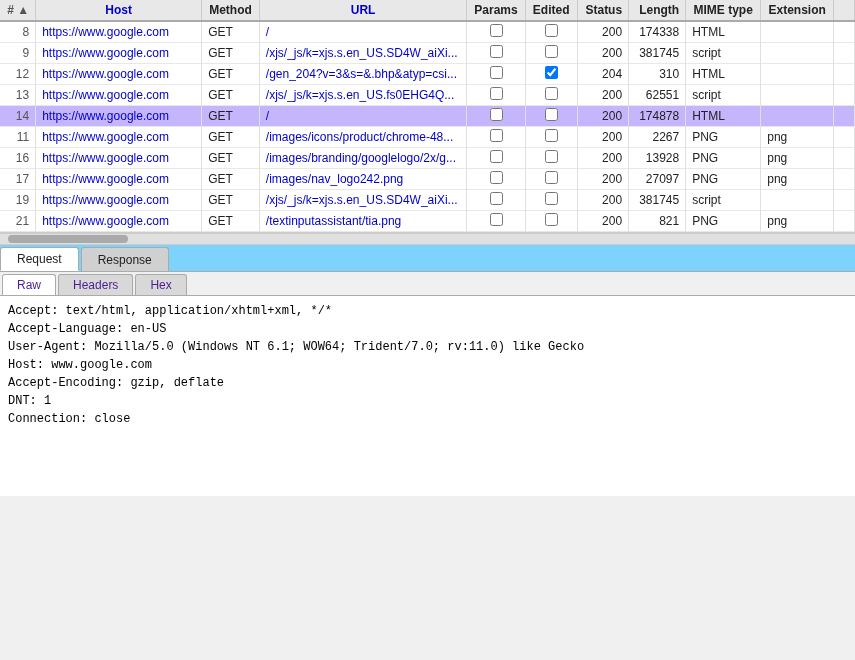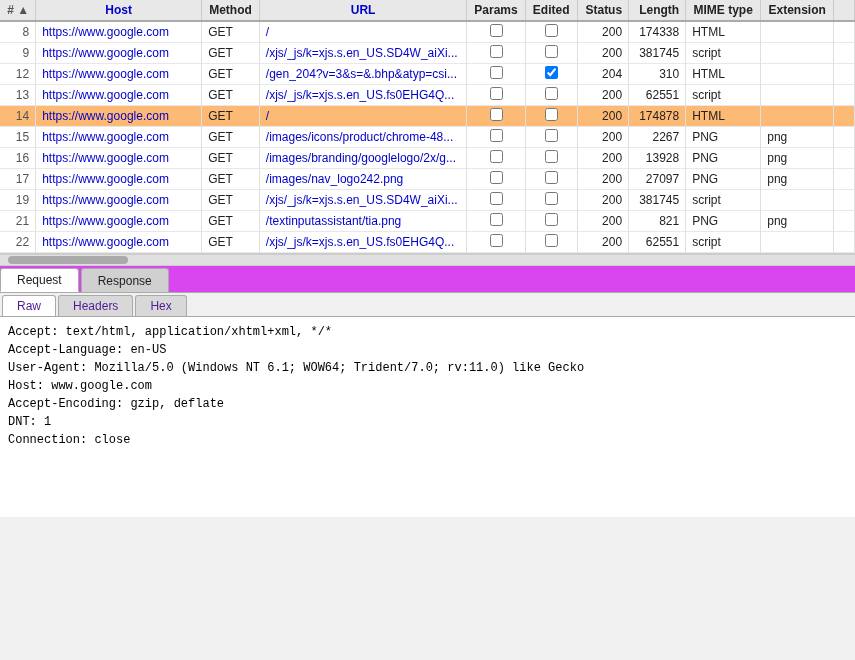--- a/index.html
+++ b/index.html
@@ -38,21 +38,21 @@
 
     thead th:first-child {
       width: 24px;
     }
 
     tbody tr {
       border-bottom: 1px solid #e8e8e8;
     }
 
     tbody tr.selected {
-      background: #fdba74;
+      background: #c4b5fd;
     }
 
     tbody td {
       padding: 2px 6px;
       font-size: 12px;
       color: #222;
       border-right: 1px solid #e0e0e0;
       white-space: nowrap;
       overflow: hidden;
       text-overflow: ellipsis;
@@ -92,21 +92,21 @@
       width: 120px;
       height: 8px;
       background: #aaa;
       border-radius: 4px;
       margin-left: 4px;
     }
 
     
     .tabs-row {
       display: flex;
-      background: #d946ef;
+      background: #7dd3fc;
       border-bottom: 1px solid #aaa;
       padding-top: 2px;
     }
 
     .tab-btn {
       padding: 4px 16px;
       font-size: 12px;
       border: 1px solid #aaa;
       border-bottom: none;
       background: #d0d0d0;
@@ -245,21 +245,21 @@
             <td class="col-url">/</td>
             <td class="col-params" style="text-align: center;"><input type="checkbox" style=""></td>
             <td class="col-edited" style="text-align: center;"><input type="checkbox" style=""></td>
             <td class="col-status">200</td>
             <td class="col-length">174878</td>
             <td class="col-mime">HTML</td>
             <td class="col-ext"></td>
             <td class="col-extra"></td>
           </tr>
           <tr>
-            <td class="col-num">15</td>
+            <td class="col-num">11</td>
             <td class="col-host">https://www.google.com</td>
             <td class="col-method">GET</td>
             <td class="col-url">/images/icons/product/chrome-48...</td>
             <td class="col-params" style="text-align: center;"><input type="checkbox" style=""></td>
             <td class="col-edited" style="text-align: center;"><input type="checkbox" style=""></td>
             <td class="col-status">200</td>
             <td class="col-length">2267</td>
             <td class="col-mime">PNG</td>
             <td class="col-ext">png</td>
             <td class="col-extra"></td>
@@ -307,33 +307,20 @@
             <td class="col-num">21</td>
             <td class="col-host">https://www.google.com</td>
             <td class="col-method">GET</td>
             <td class="col-url">/textinputassistant/tia.png</td>
             <td class="col-params" style="text-align: center;"><input type="checkbox" style=""></td>
             <td class="col-edited" style="text-align: center;"><input type="checkbox" style=""></td>
             <td class="col-status">200</td>
             <td class="col-length">821</td>
             <td class="col-mime">PNG</td>
             <td class="col-ext">png</td>
-            <td class="col-extra"></td>
-          </tr>
-          <tr>
-            <td class="col-num">22</td>
-            <td class="col-host">https://www.google.com</td>
-            <td class="col-method">GET</td>
-            <td class="col-url">/xjs/_js/k=xjs.s.en_US.fs0EHG4Q...</td>
-            <td class="col-params" style="text-align: center;"><input type="checkbox" style=""></td>
-            <td class="col-edited" style="text-align: center;"><input type="checkbox" style=""></td>
-            <td class="col-status">200</td>
-            <td class="col-length">62551</td>
-            <td class="col-mime">script</td>
-            <td class="col-ext"></td>
             <td class="col-extra"></td>
           </tr>
         </tbody>
     </table>
   </div>
 
   <div class="scroll-bar-area">
     <div class="scroll-bar-thumb"></div>
   </div>
 

